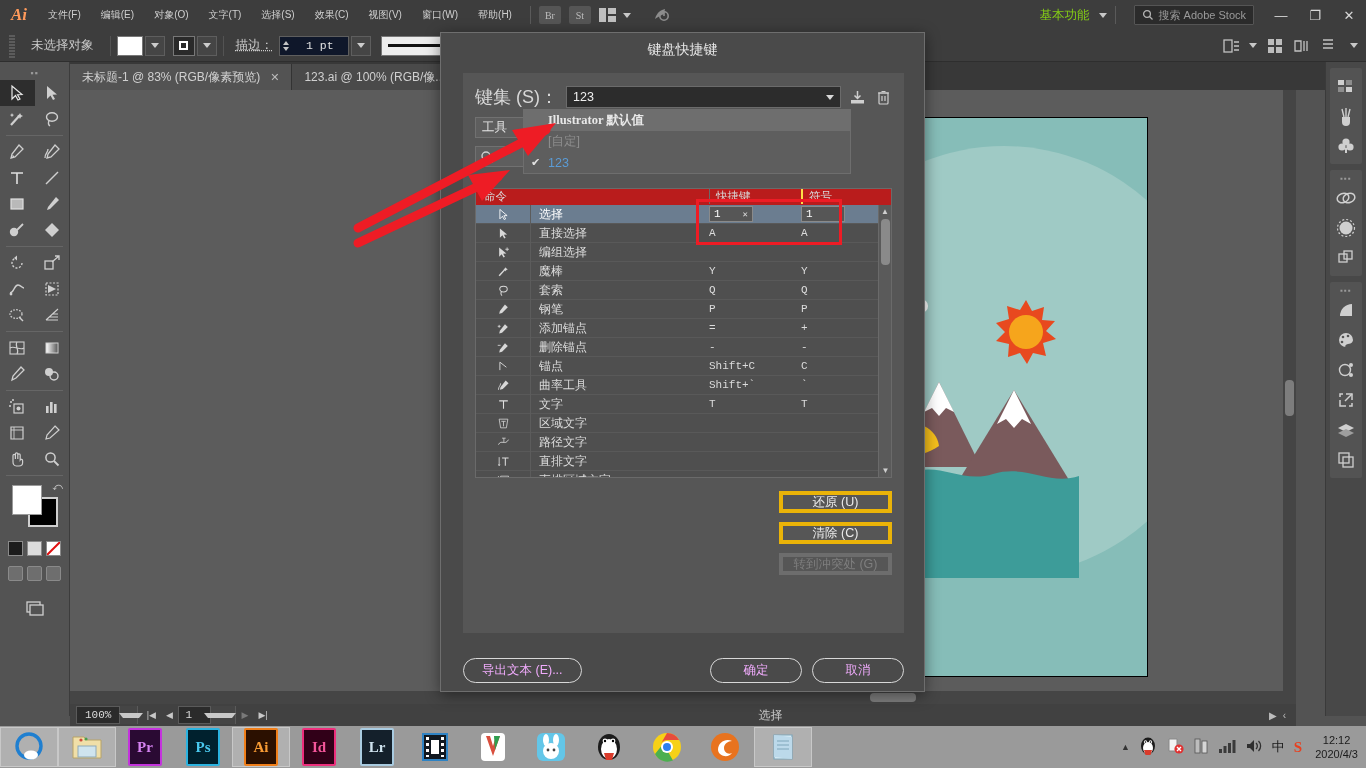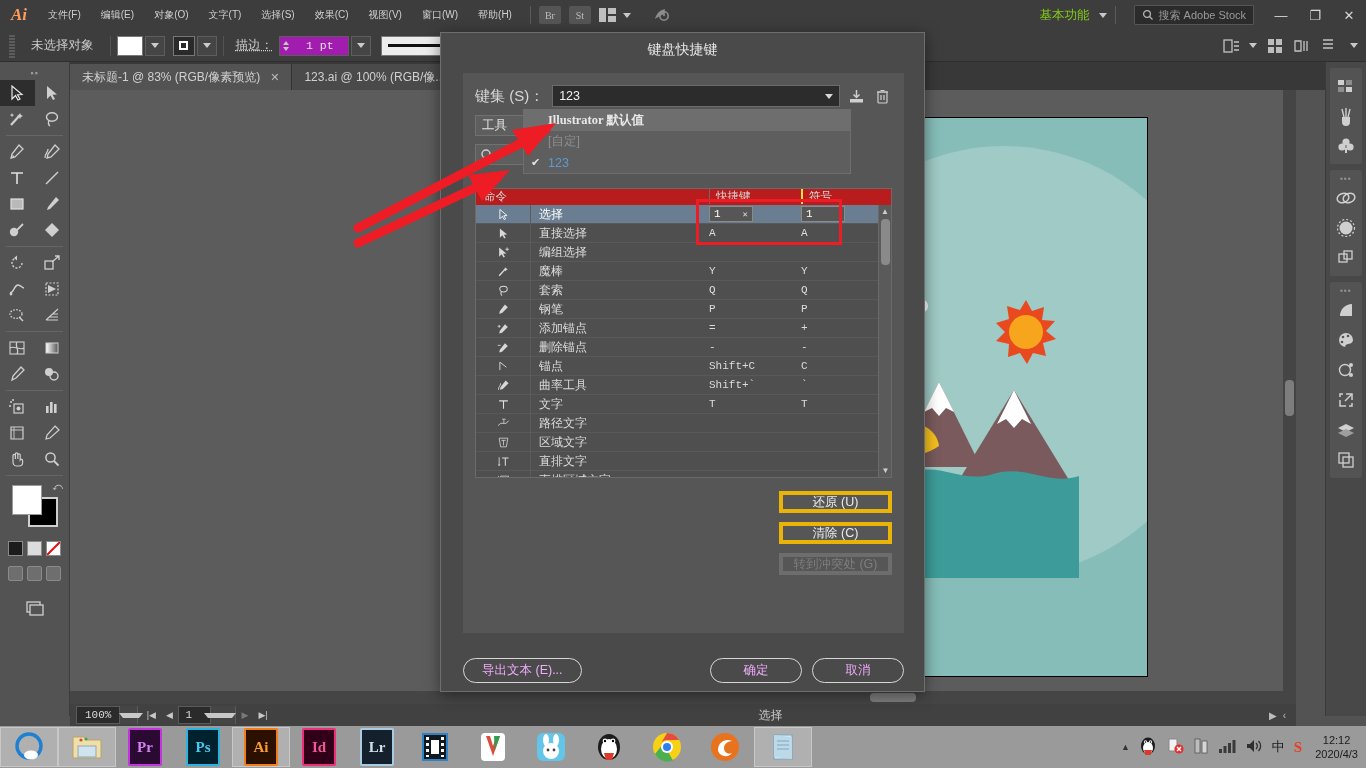--- a/index.html
+++ b/index.html
@@ -56,21 +56,21 @@
   .cb-label { color:#cdcdcd; font-size:12.5px; padding:0 10px; white-space:nowrap; }
   .cb-sep { width:1px; height:20px; background:#535353; margin:0 6px; }
   .swatch-white { width:26px; height:20px; background:#fff; border:1px solid #777; }
   .swatch-stroke { width:22px; height:20px; background:#2a2a2a; border:1px solid #777;
     display:flex; align-items:center; justify-content:center; }
   .swatch-stroke i { width:9px; height:9px; border:2px solid #fff; display:block; }
   .dd-btn { width:20px; height:20px; background:#454545; border:1px solid #5e5e5e;
     display:flex; align-items:center; justify-content:center; margin-left:2px; }
   .dd-btn .chev { border-top-color:#ccc; margin:0; }
   .stroke-lbl { color:#cdcdcd; font-size:12.5px; text-decoration:underline dotted; padding:0 6px; }
-  .num-field { display:flex; align-items:center; height:20px; background:#a21caf;
+  .num-field { display:flex; align-items:center; height:20px; background:#0f172a;
     border:1px solid #5e5e5e; }
   .spin { width:14px; display:flex; flex-direction:column; align-items:center; justify-content:center;
           gap:2px; padding:0 1px; }
   .spin i { width:0;height:0;border-left:3px solid transparent;border-right:3px solid transparent; }
   .spin .up { border-bottom:4px solid #c5c5c5; }
   .spin .dn { border-top:4px solid #c5c5c5; }
   .num-field span { color:#e2e2e2; font-size:11.5px; padding:0 14px 0 6px;
     font-family:"Liberation Mono", monospace; }
   .profile-box { display:flex; align-items:center; height:20px; width:120px; background:#ededed;
     border:1px solid #777; padding:0 6px; gap:6px; }
@@ -165,21 +165,21 @@
 
   
   .dialog { position:absolute; left:440px; top:32px; width:485px; height:660px;
     background:#4a4a4a; border:1px solid #6e6e6e; z-index:30;
     box-shadow:0 3px 14px rgba(0,0,0,.45); }
   .dlg-title { height:34px; display:flex; align-items:center; justify-content:center;
     color:#e6e6e6; font-size:14px; background:#4a4a4a; }
   .dlg-body { position:absolute; left:22px; top:40px; width:441px; height:560px;
     background:#565656; }
   .keyset-row { display:flex; align-items:center; padding:12px 12px 0 12px; gap:8px; }
-  .keyset-lbl { color:#d8d8d8; font-size:15px; white-space:nowrap; }
+  .keyset-lbl { color:#d8d8d8; font-size:18px; white-space:nowrap; }
   .keyset-sel { position:relative; width:315px; height:22px; background:#2c2c2c;
     border:1px solid #6b6b6b; display:flex; align-items:center; padding:0 6px; }
   .keyset-sel .val { color:#f0f0f0; font-size:12.5px; }
   .keyset-sel .chev { margin-left:auto; border-top-color:#d8d8d8; }
   .icon-btn { width:20px; height:20px; display:flex; align-items:center; justify-content:center; }
 
   
   .dropdown { position:absolute; left:523px; top:109px; width:328px; height:65px;
     background:#5e5e5e; border:1px solid #6e6e6e; z-index:40; }
   .dd-opt { height:21px; display:flex; align-items:center; padding-left:24px; font-size:12.5px;
@@ -926,37 +926,37 @@
                 </svg>
             </span>
             <span class="td-name">文字</span>
             <span class="td-key">T</span>
             <span class="td-sym">T</span>
           </div>
 
           <div class="trow">
             <span class="td-icon">
               <svg width="13" height="13" viewBox="0 0 18 18">
+                  <path d="M3 3 h12 l-2 12 h-8 z" fill="none" stroke="#d8d8d8" stroke-width="1.1"></path>
+                  <path d="M6 6 h6 M9 6 v7" stroke="#d8d8d8" stroke-width="1.1"></path>
+                </svg>
+            </span>
+            <span class="td-name">区域文字</span>
+            <span class="td-key"></span>
+            <span class="td-sym"></span>
+          </div>
+
+          <div class="trow">
+            <span class="td-icon">
+              <svg width="13" height="13" viewBox="0 0 18 18">
                   <path d="M2 12 C6 4,11 14,16 5" fill="none" stroke="#d8d8d8" stroke-width="1.2"></path>
                   <path d="M7 3 h5 M9.5 3 v6" stroke="#d8d8d8" stroke-width="1.1"></path>
                 </svg>
             </span>
             <span class="td-name">路径文字</span>
-            <span class="td-key"></span>
-            <span class="td-sym"></span>
-          </div>
-
-          <div class="trow">
-            <span class="td-icon">
-              <svg width="13" height="13" viewBox="0 0 18 18">
-                  <path d="M3 3 h12 l-2 12 h-8 z" fill="none" stroke="#d8d8d8" stroke-width="1.1"></path>
-                  <path d="M6 6 h6 M9 6 v7" stroke="#d8d8d8" stroke-width="1.1"></path>
-                </svg>
-            </span>
-            <span class="td-name">区域文字</span>
             <span class="td-key"></span>
             <span class="td-sym"></span>
           </div>
 
           <div class="trow">
             <span class="td-icon">
               <svg width="13" height="13" viewBox="0 0 18 18">
                   <path d="M3 3 v11 M2 13 l1 2 1-2" fill="none" stroke="#d8d8d8" stroke-width="1.2"></path>
                   <path d="M7 4 h9 M11.5 4 v11" stroke="#e0e0e0" stroke-width="1.4"></path>
                 </svg>

